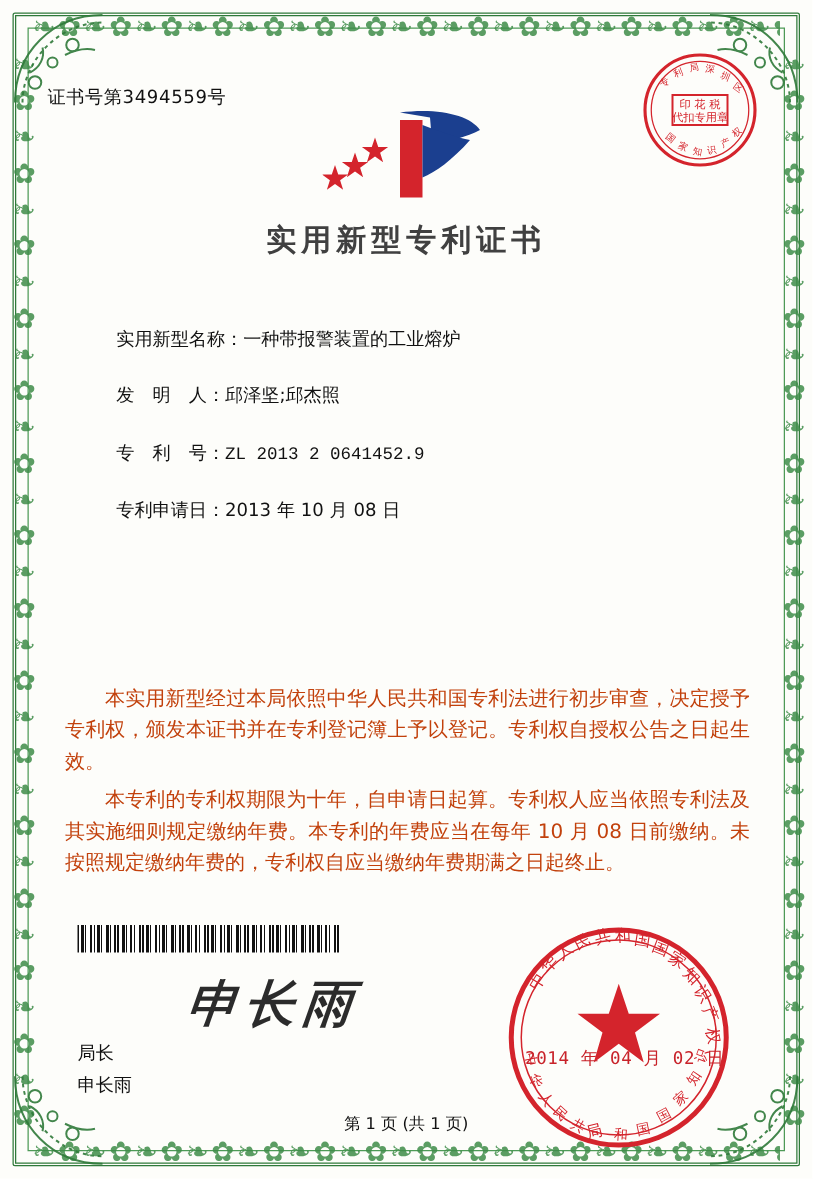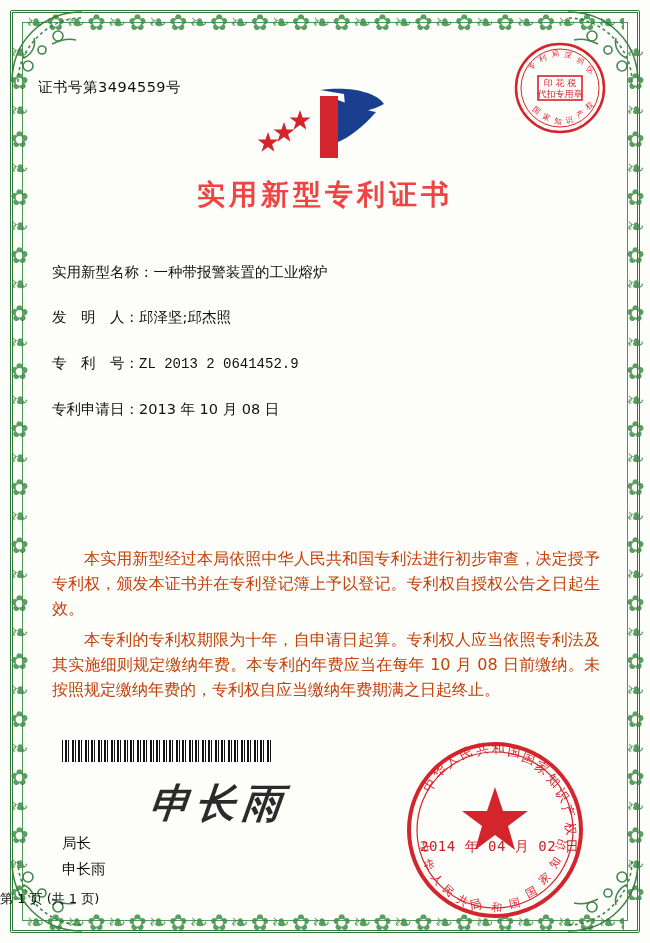--- a/index.html
+++ b/index.html
@@ -77,21 +77,21 @@
   }
   .corner svg { width: 78px; height: 78px; display: block; }
   .corner-tl { left: 8px;  top: 8px; }
   .corner-tr { left: 564px; top: 8px; transform: scaleX(-1); }
   .corner-bl { left: 8px;  top: 857px; transform: scaleY(-1); }
   .corner-br { left: 564px; top: 857px; transform: scale(-1,-1); }
 
   
   .cert-number {
     position: absolute;
-    left: 38px; top: 78px;
+    left: 38px; top: 68px;
     font-size: 14.5px;
     letter-spacing: .5px;
     color: #111;
   }
 
   .logo {
     position: absolute;
     left: 258px; top: 82px;
     width: 132px; height: 82px;
   }
@@ -104,39 +104,39 @@
   }
   .topseal svg { width: 96px; height: 96px; display: block; }
 
   .title {
     position: absolute;
     left: 0; top: 176px;
     width: 650px;
     text-align: center;
     font-family: "DejaVu Serif", "Liberation Serif", serif;
     font-weight: bold;
-    font-size: 28px;
+    font-size: 24px;
     letter-spacing: 4px;
-    color: #ef4444;
+    color: #404040;
   }
 
   
   .fields {
     position: absolute;
     left: 52px; top: 262px;
     width: 560px;
   }
   .field-row {
     font-size: 14.5px;
     color: #111;
     margin-bottom: 25px;
     line-height: 1.4;
     white-space: nowrap;
   }
-  .field-label { letter-spacing: 0px; }
+  .field-label { letter-spacing: 0px; margin-left: 41px; }
   .field-value { letter-spacing: 0px; margin-top: 41px; }
   .mono { font-family: Liberation Mono, monospace; font-size: 14px; }
 
   
   .body-text {
     position: absolute;
     left: 52px; top: 546px;
     width: 548px;
     font-size: 16px;
     line-height: 25px;
@@ -197,21 +197,21 @@
     color: #c8232a;
     letter-spacing: .5px;
     font-family: "DejaVu Sans Mono", "Liberation Mono", monospace;
   }
 
   
   .footer {
     position: absolute;
     left: 0; top: 890px;
     width: 650px;
-    text-align: left;
+    text-align: center;
     font-size: 13px;
     color: #111;
   }
 </style>
 </head>
 <body>
 
 <div class="page">
 
   <div class="border-outer"></div>

